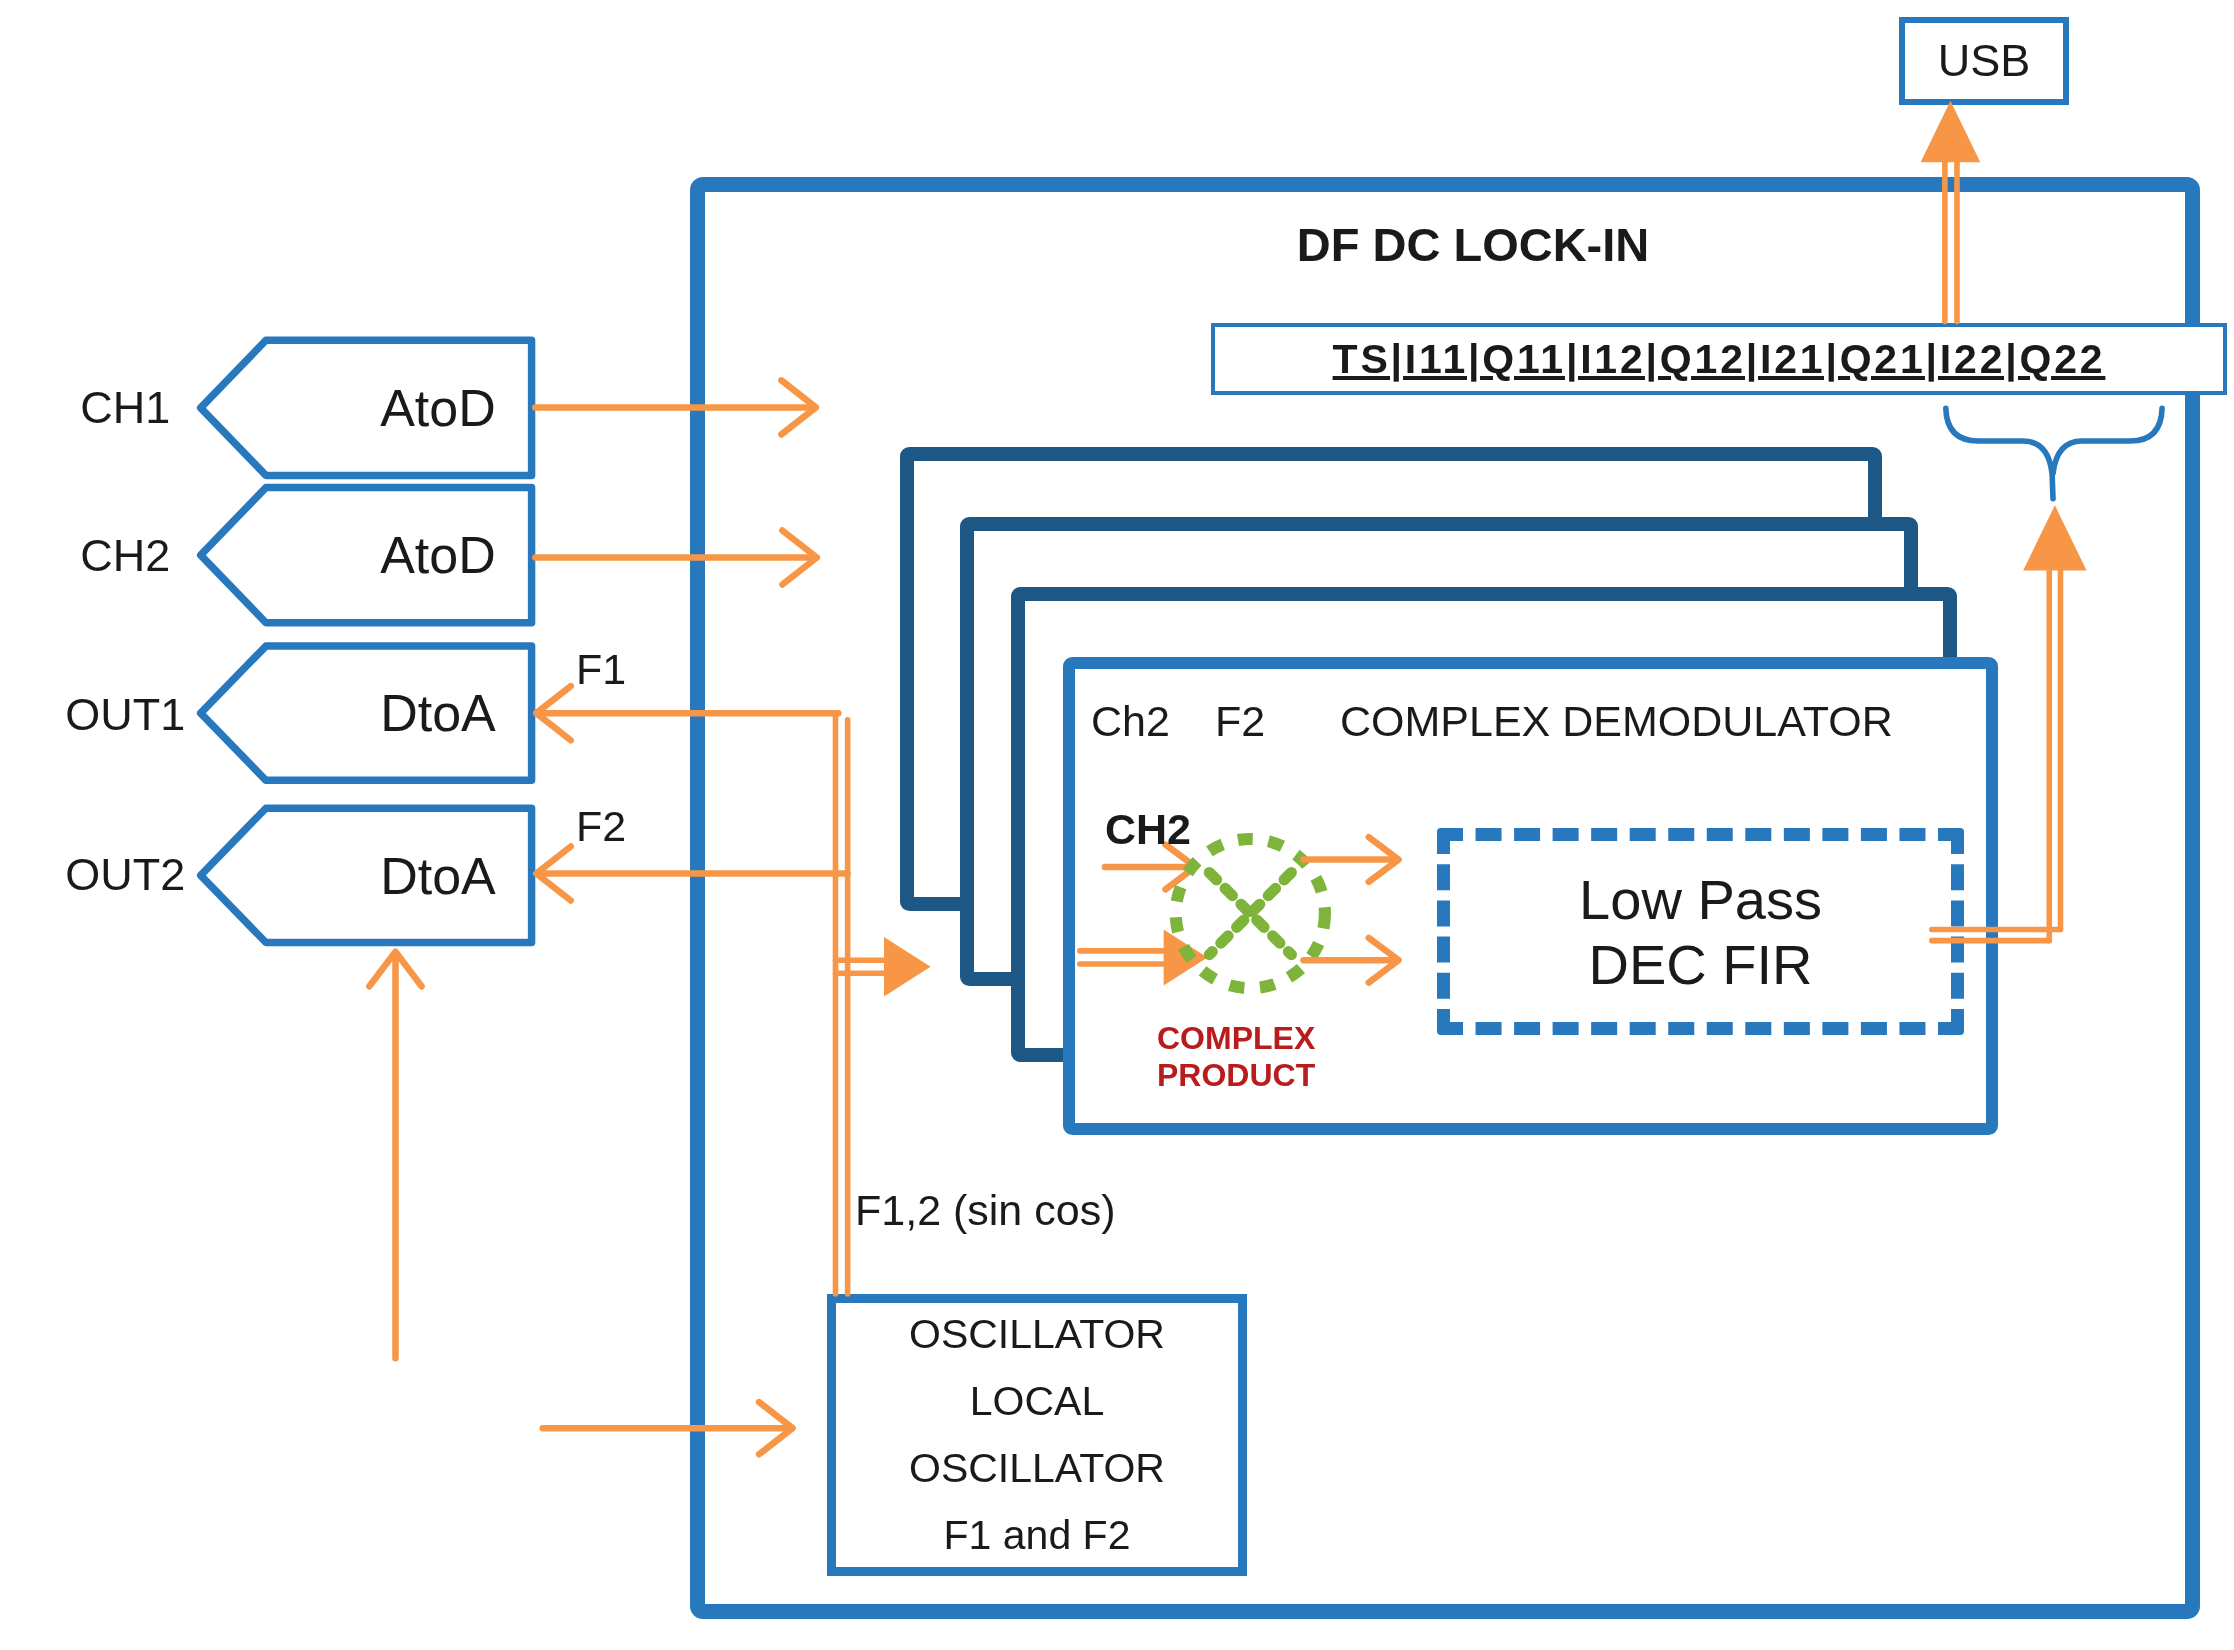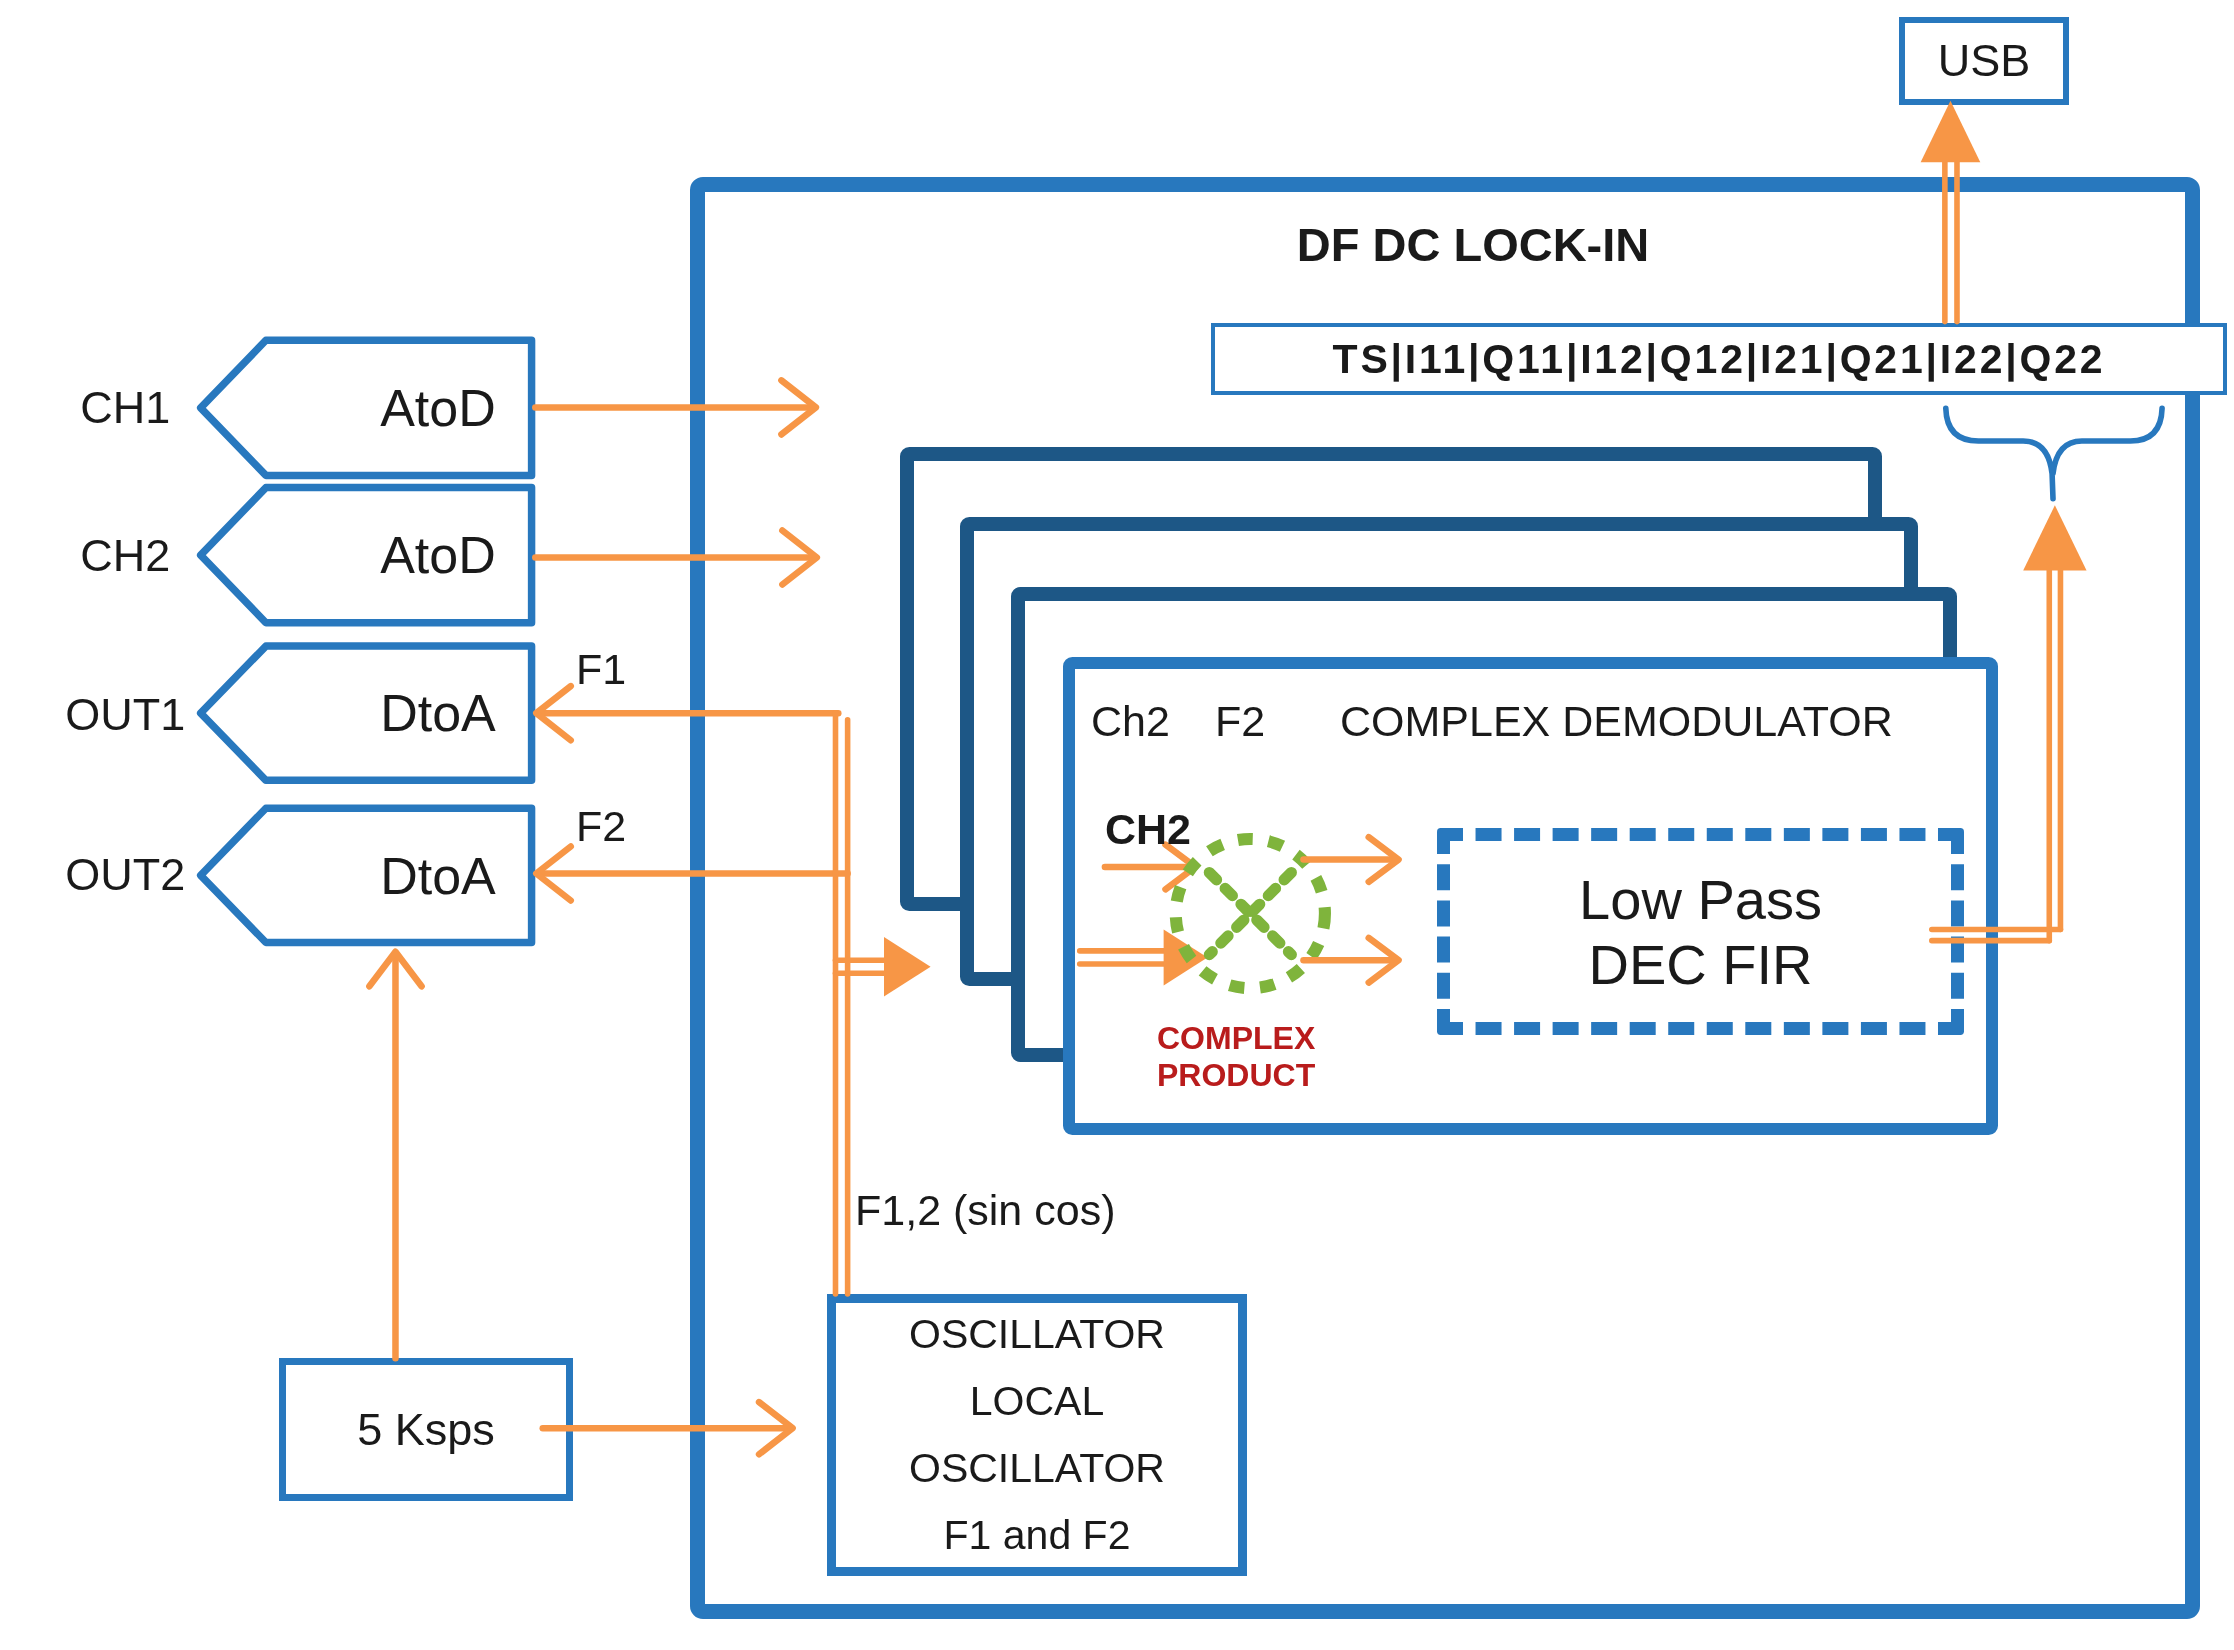--- a/index.html
+++ b/index.html
@@ -16,21 +16,21 @@
   .ctr{display:flex;align-items:center;justify-content:center;text-align:center;margin-left:32px;}
   svg{position:absolute;left:0;top:0;pointer-events:none;}
   .pent{fill:#fff;stroke:var(--blue);stroke-width:8;stroke-linejoin:round;}
   .oln{stroke:var(--orange);fill:none;stroke-linecap:round;stroke-linejoin:round;}
   .w7{stroke-width:7;} .w6{stroke-width:6;}
   .ohead{fill:var(--orange);stroke:none;}
   .grn-c{stroke:var(--green);fill:none;stroke-width:13;stroke-dasharray:16 17;}
   .grn-x{stroke:var(--green);fill:none;stroke-width:12;stroke-dasharray:11 13;stroke-linecap:round;}
   .brace{stroke:var(--blue);fill:none;stroke-width:6;stroke-linecap:round;}
   #title{font-size:47px;font-weight:700;}
-  #record-box{font-size:41px;font-weight:600;letter-spacing:2.8px;}
+  #record-box{font-size:41px;font-weight:600;letter-spacing:2.8px;text-decoration:underline;}
   #usb-box{font-size:45px;font-weight:500;}
   .port-lbl{font-size:45px;font-weight:400;}
   .blk-lbl{font-size:52px;font-weight:400;}
   .sig-lbl{font-size:43px;font-weight:500;white-space:nowrap;}
   #osc-box{font-size:41px;font-weight:500;line-height:67px;}
   #ksps-box{font-size:45px;font-weight:500;}
   #demod-hdr span{font-size:43px;font-weight:500;white-space:nowrap;}
   #ch2-inner{font-size:43px;font-weight:700;}
   .prod-lbl{font-size:32px;font-weight:700;color:#b91c1c;line-height:37px;}
   #lowpass{font-size:56px;font-weight:500;line-height:65px;}
@@ -60,23 +60,20 @@
     <span>USB</span>
   </div>
 
   <div class="abs box ctr" id="osc-box" style="left:795px;top:1294px;width:420px;height:282px;border-width:9.3px;flex-direction:column;">
     <div>OSCILLATOR</div>
     <div>LOCAL</div>
     <div>OSCILLATOR</div>
     <div>F1 and F2</div>
   </div>
 
-  <div class="abs box ctr" id="ksps-box" style="left:247px;top:1358px;width:294px;height:143px;border-width:7.5px;">
-    <span>5 Ksps</span>
-  </div>
 
   <svg width="2235" height="1651" viewBox="0 0 2397 1771">
 
     <polygon class="pent" points="285,365 570,365 570,510 285,510 215,437.5"></polygon>
     <polygon class="pent" points="285,523 570,523 570,668 285,668 215,595.5"></polygon>
     <polygon class="pent" points="285,693 570,693 570,837 285,837 215,765"></polygon>
     <polygon class="pent" points="285,867 570,867 570,1011 285,1011 215,939"></polygon>
 
     <g>
       <line class="oln w7" x1="574" y1="437" x2="868" y2="437"></line>

